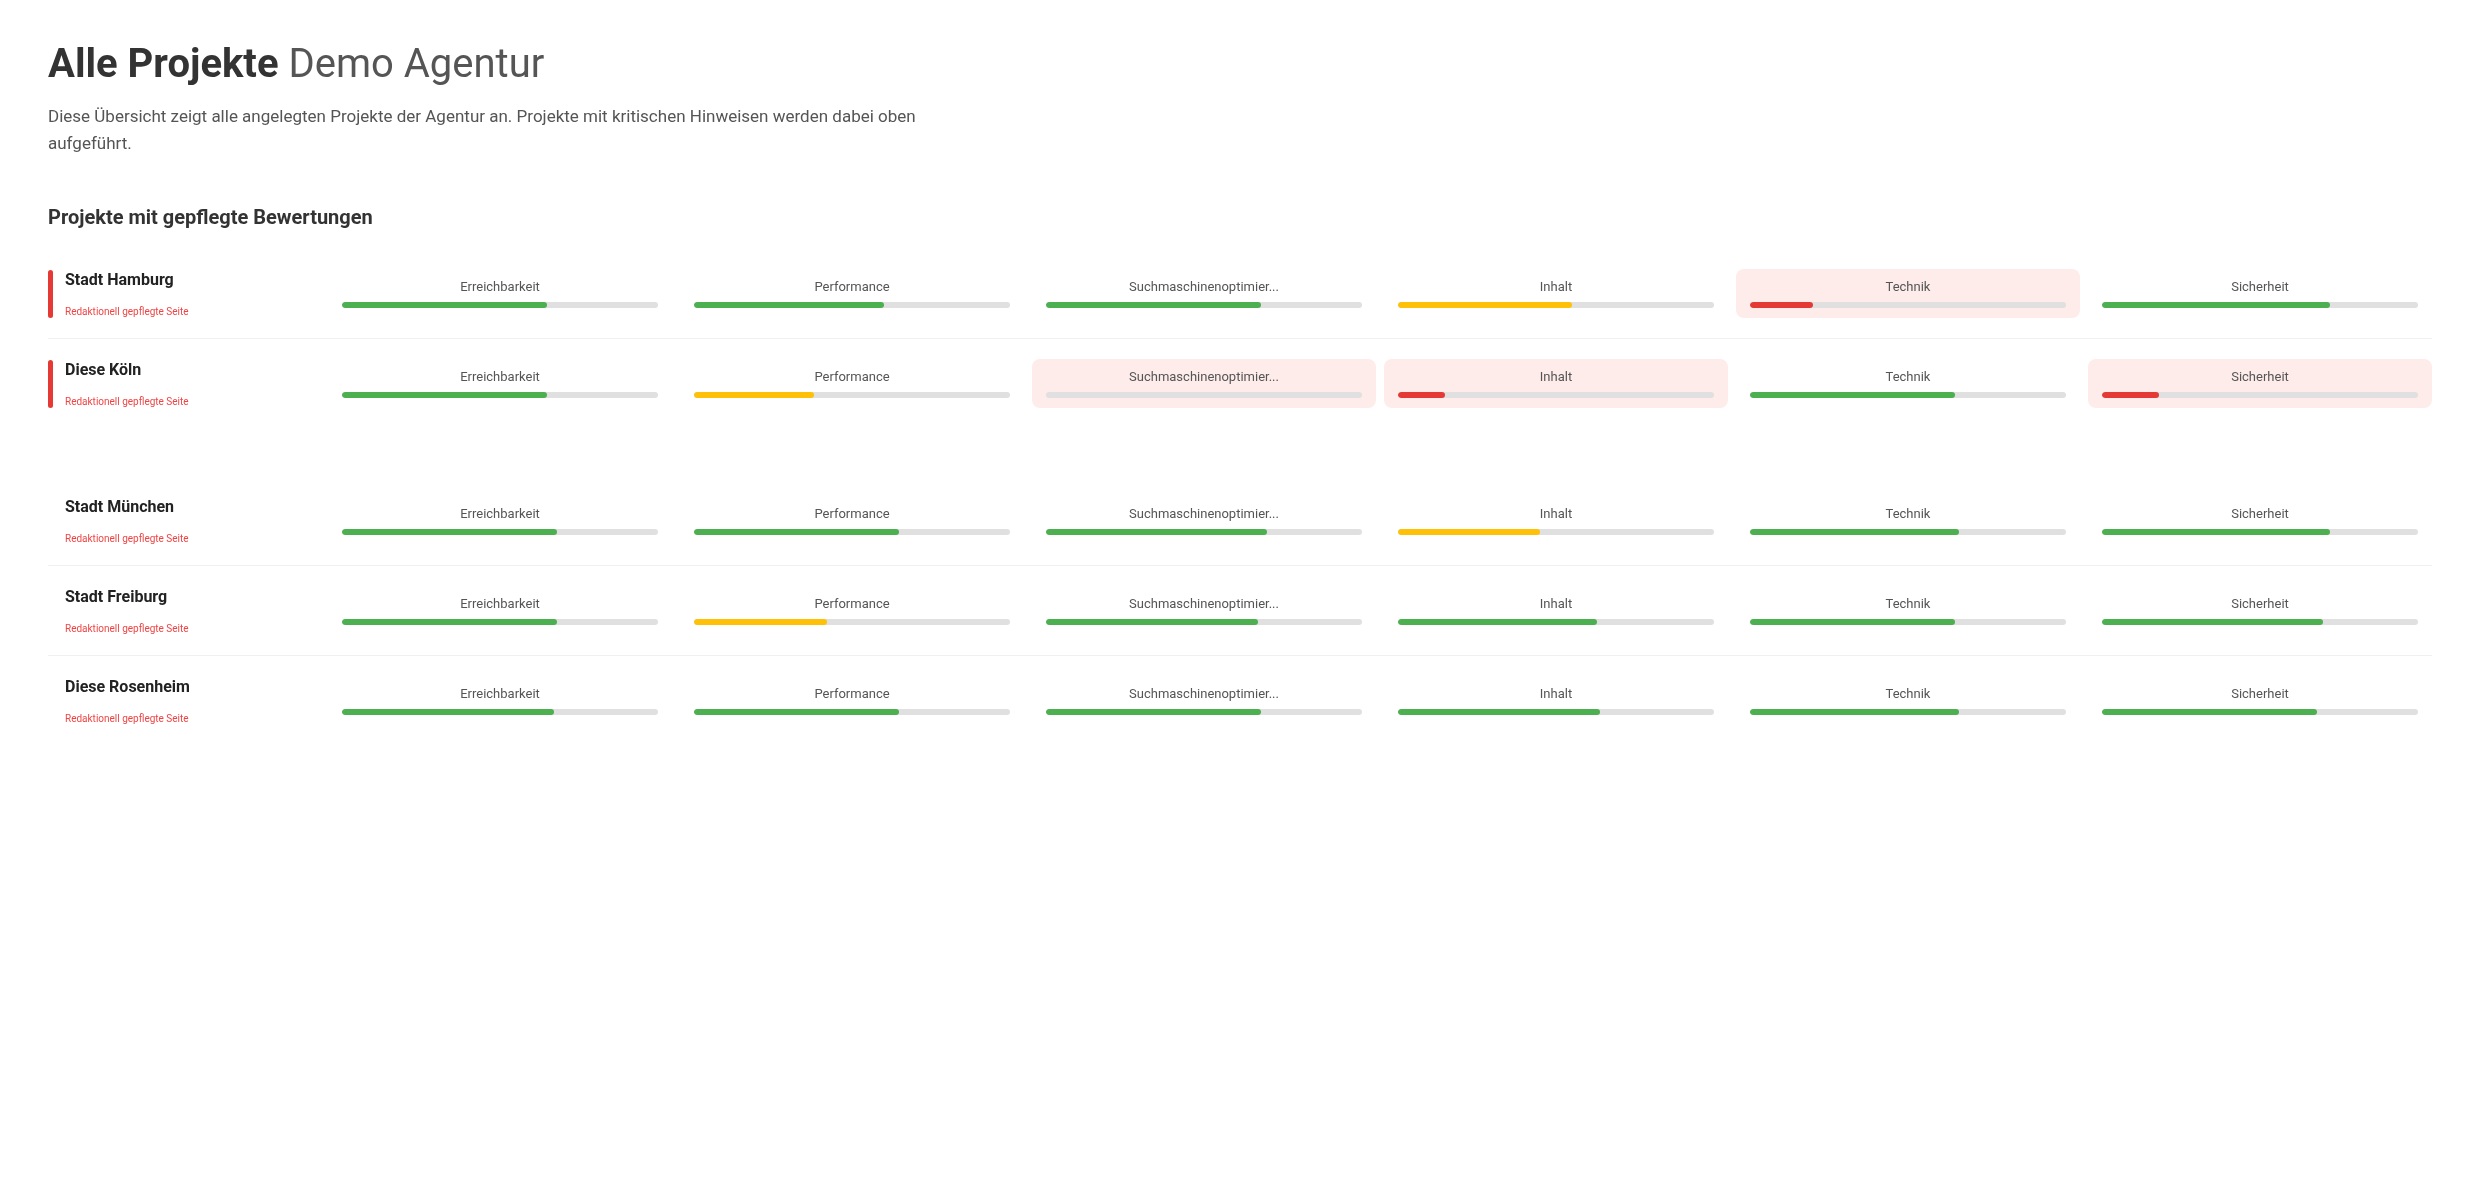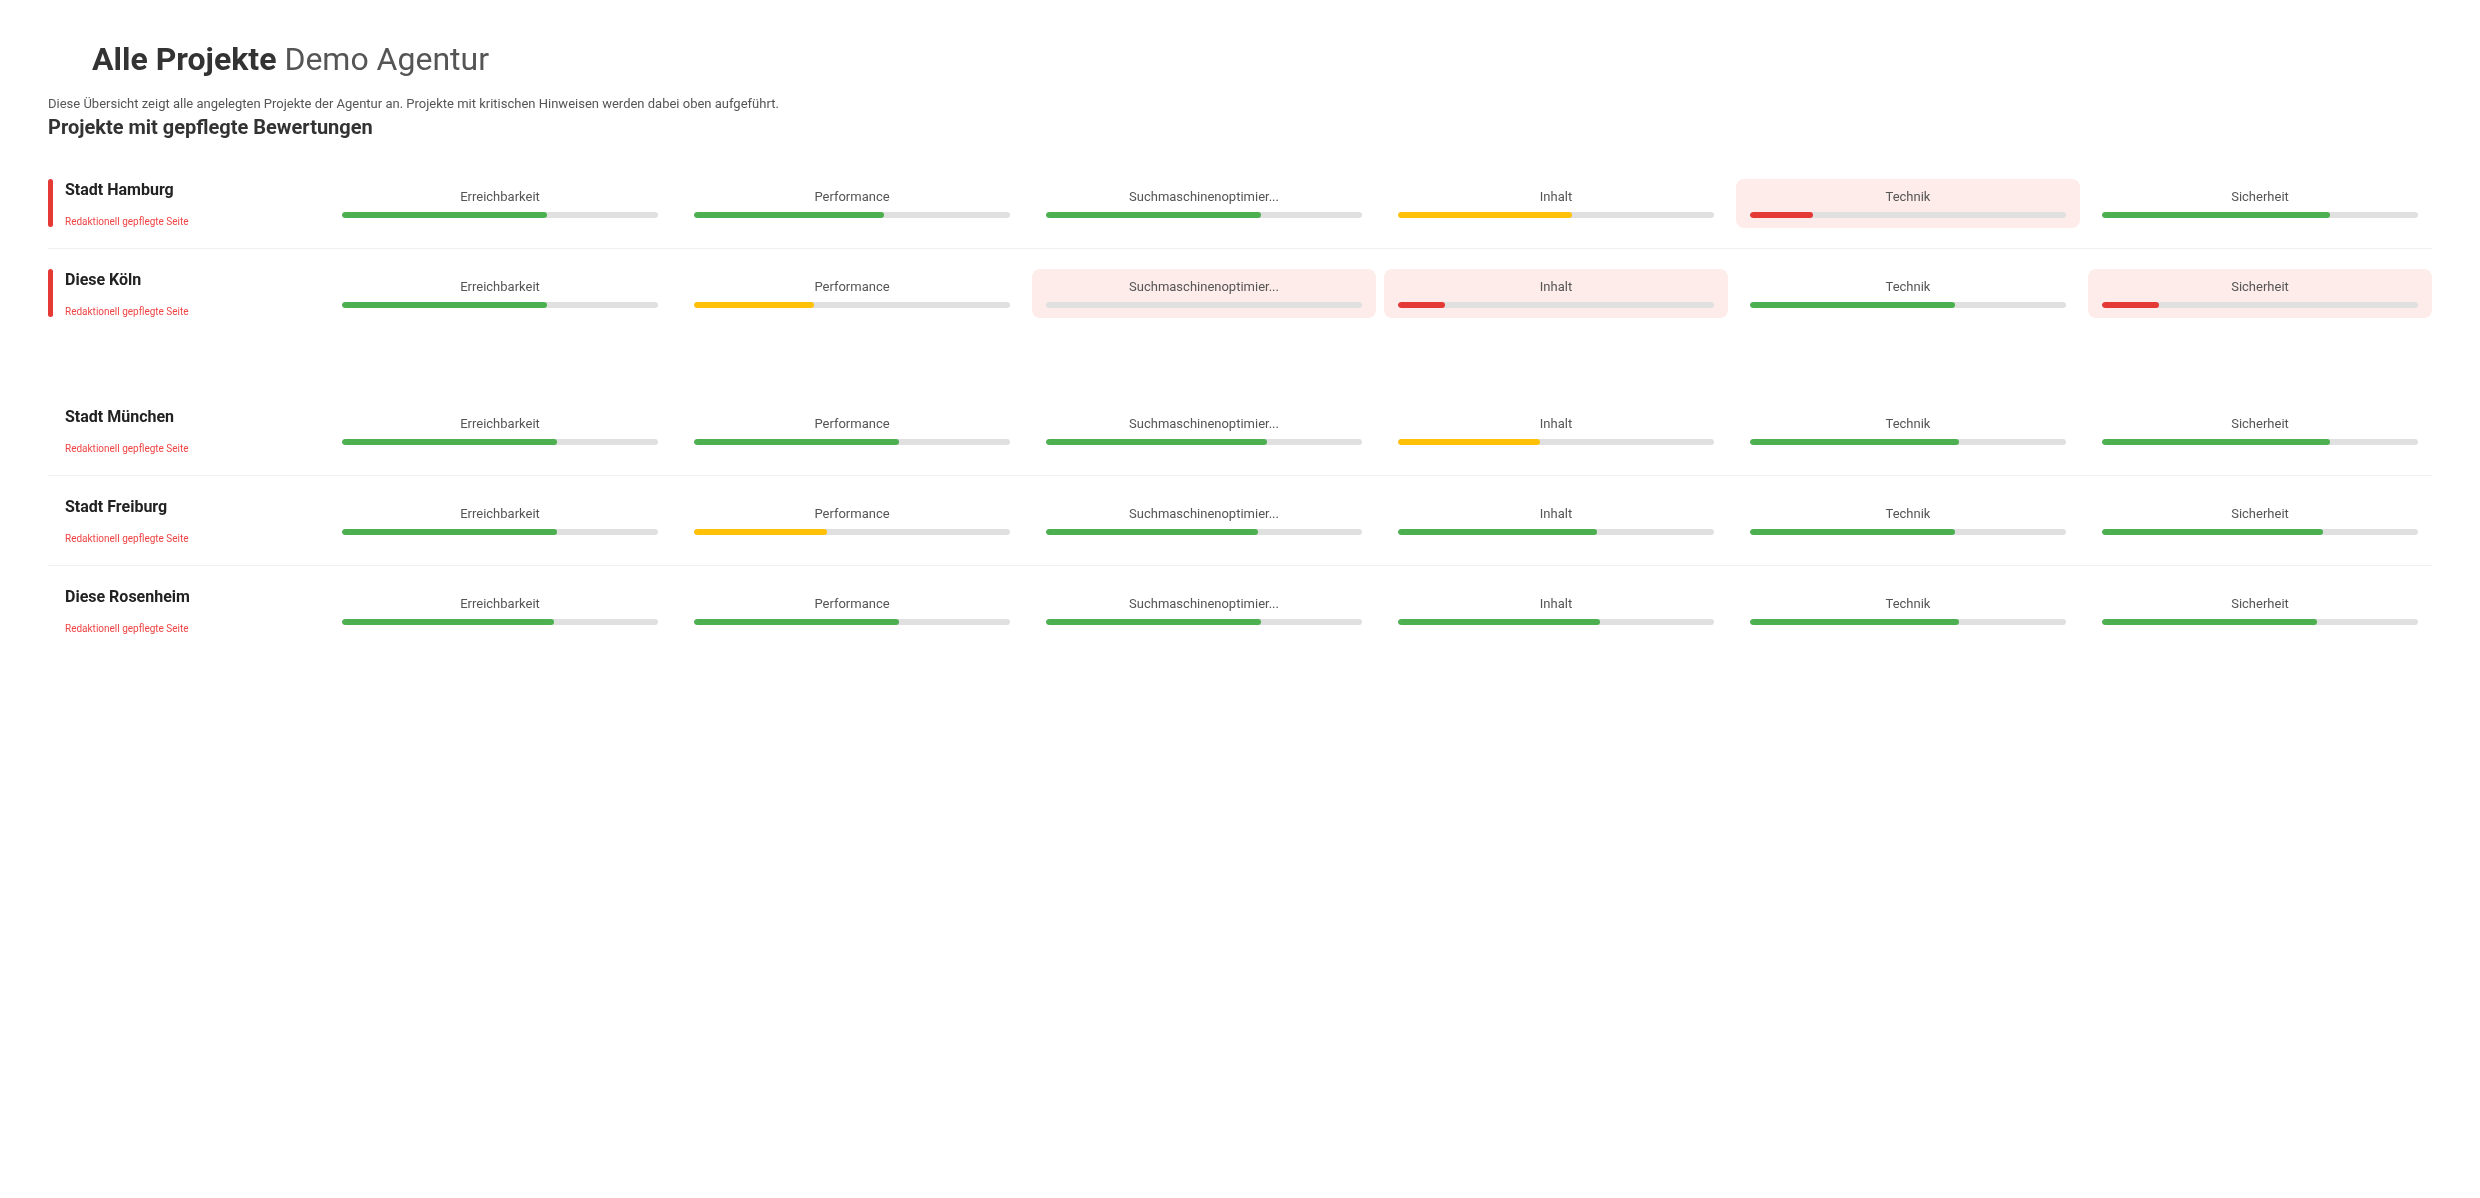--- a/index.html
+++ b/index.html
@@ -4,33 +4,33 @@
   <style>
     * { box-sizing: border-box; margin: 0; padding: 0; }
     body {
       font-family: -apple-system, BlinkMacSystemFont, 'Segoe UI', Roboto, sans-serif;
       background: #fff;
       color: #333;
       padding: 40px 48px;
       font-size: 16px;
     }
     .page-title {
-      font-size: 32px;
+      font-size: 40px;
       font-weight: 700;
       margin-bottom: 16px;
-      margin-left: 44px;
     }
     .page-title span.light {
       font-weight: 400;
       color: #555;
     }
     .page-description {
-      font-size: 13px;
+      font-size: 17px;
       color: #555;
       line-height: 1.6;
+      margin-bottom: 48px;
       max-width: 900px;
     }
     .section-title {
       font-size: 20px;
       font-weight: 700;
       margin-bottom: 20px;
     }
     .section {
       margin-bottom: 48px;
     }

